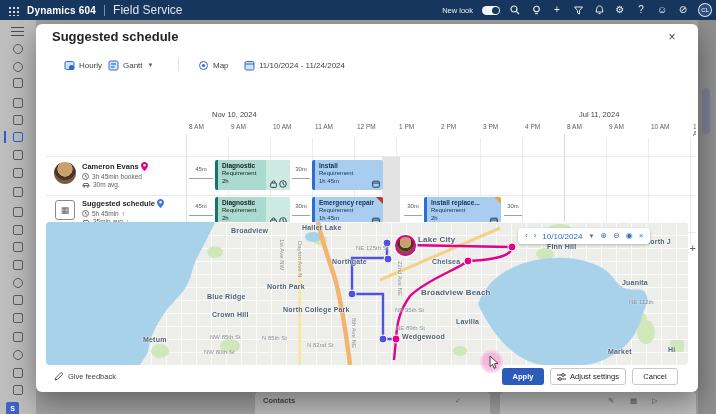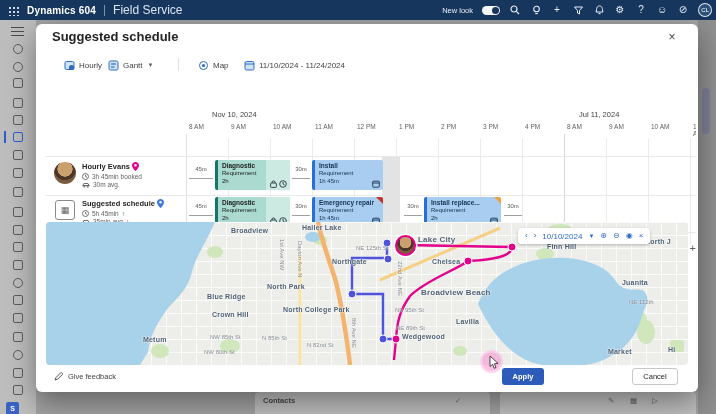--- a/index.html
+++ b/index.html
@@ -244,21 +244,21 @@
       <div class="g-vline" style="left:518px;top:24px;height:112px;background:#d8d8d8"></div>
       <div class="g-vline" style="left:140px;top:24px;height:114px;background:#e0e0e0"></div>
       <div class="g-hline" style="left:0;top:46px;width:686px"></div>
       <div class="g-hline" style="left:0;top:85px;width:686px"></div>
       <div class="g-hline" style="left:0;top:122px;width:686px"></div>
       <div class="break" style="left:336px;top:47px;width:18px;height:75px"></div>
 
       <div class="pavatar" style="left:8px;top:52px"></div>
       <div class="abs" style="left:36px;top:52px">
         <div class="res-name">
-            <span>Hourly Evans</span>
+            <span>Cameron Evans</span>
           <svg width="7" height="9" viewBox="0 0 7 9">
               <path d="M3.5 0 C5.4 0 7 1.5 7 3.4 C7 5.6 3.5 9 3.5 9 C3.5 9 0 5.6 0 3.4 C0 1.5 1.6 0 3.5 0 Z" fill="#e3008c"></path>
               <circle cx="3.5" cy="3.3" r="1.2" fill="#fff"></circle>
             </svg>
         </div>
         <div class="res-meta">
             <svg width="7" height="7" viewBox="0 0 7 7">
               <circle cx="3.5" cy="3.5" r="3" fill="none" stroke="#616161" stroke-width="0.9"></circle>
               <path d="M3.5 1.8 V3.5 L5 4.3" fill="none" stroke="#616161" stroke-width="0.9"></path>
             </svg>
@@ -478,20 +478,29 @@
 
     <div id="feedback" class="abs">
       <svg width="9" height="9" viewBox="0 0 9 9">
           <path d="M1 8 L2 5.5 L6.5 1 C7 .5 8 .5 8.3 1 C8.8 1.4 8.7 2.2 8.2 2.7 L3.7 7.2 Z" fill="none" stroke="#424242" stroke-width="0.9"></path>
         </svg>
       <span>Give feedback</span>
     </div>
     <div class="btn" id="btn-apply">
         <span>Apply</span>
       </div>
+    <div class="btn" id="btn-adjust">
+      <svg width="9" height="8" viewBox="0 0 9 8">
+          <line x1="0" y1="2" x2="9" y2="2" stroke="#424242" stroke-width="1"></line>
+          <circle cx="6" cy="2" r="1.4" fill="#fff" stroke="#424242" stroke-width="1"></circle>
+          <line x1="0" y1="6" x2="9" y2="6" stroke="#424242" stroke-width="1"></line>
+          <circle cx="3" cy="6" r="1.4" fill="#fff" stroke="#424242" stroke-width="1"></circle>
+        </svg>
+      <span>Adjust settings</span>
+    </div>
     <div class="btn" id="btn-cancel">
         <span>Cancel</span>
       </div>
   </div>
 
   <div id="clickring"></div>
   <svg id="cursor" width="10" height="13" viewBox="0 0 10 13">
     <path d="M1 0 L1 10.5 L3.6 8.3 L5.2 12.3 L7 11.5 L5.4 7.7 L9 7.4 Z" fill="#fff" stroke="#222" stroke-width="0.8"></path>
   </svg>
 </div>

